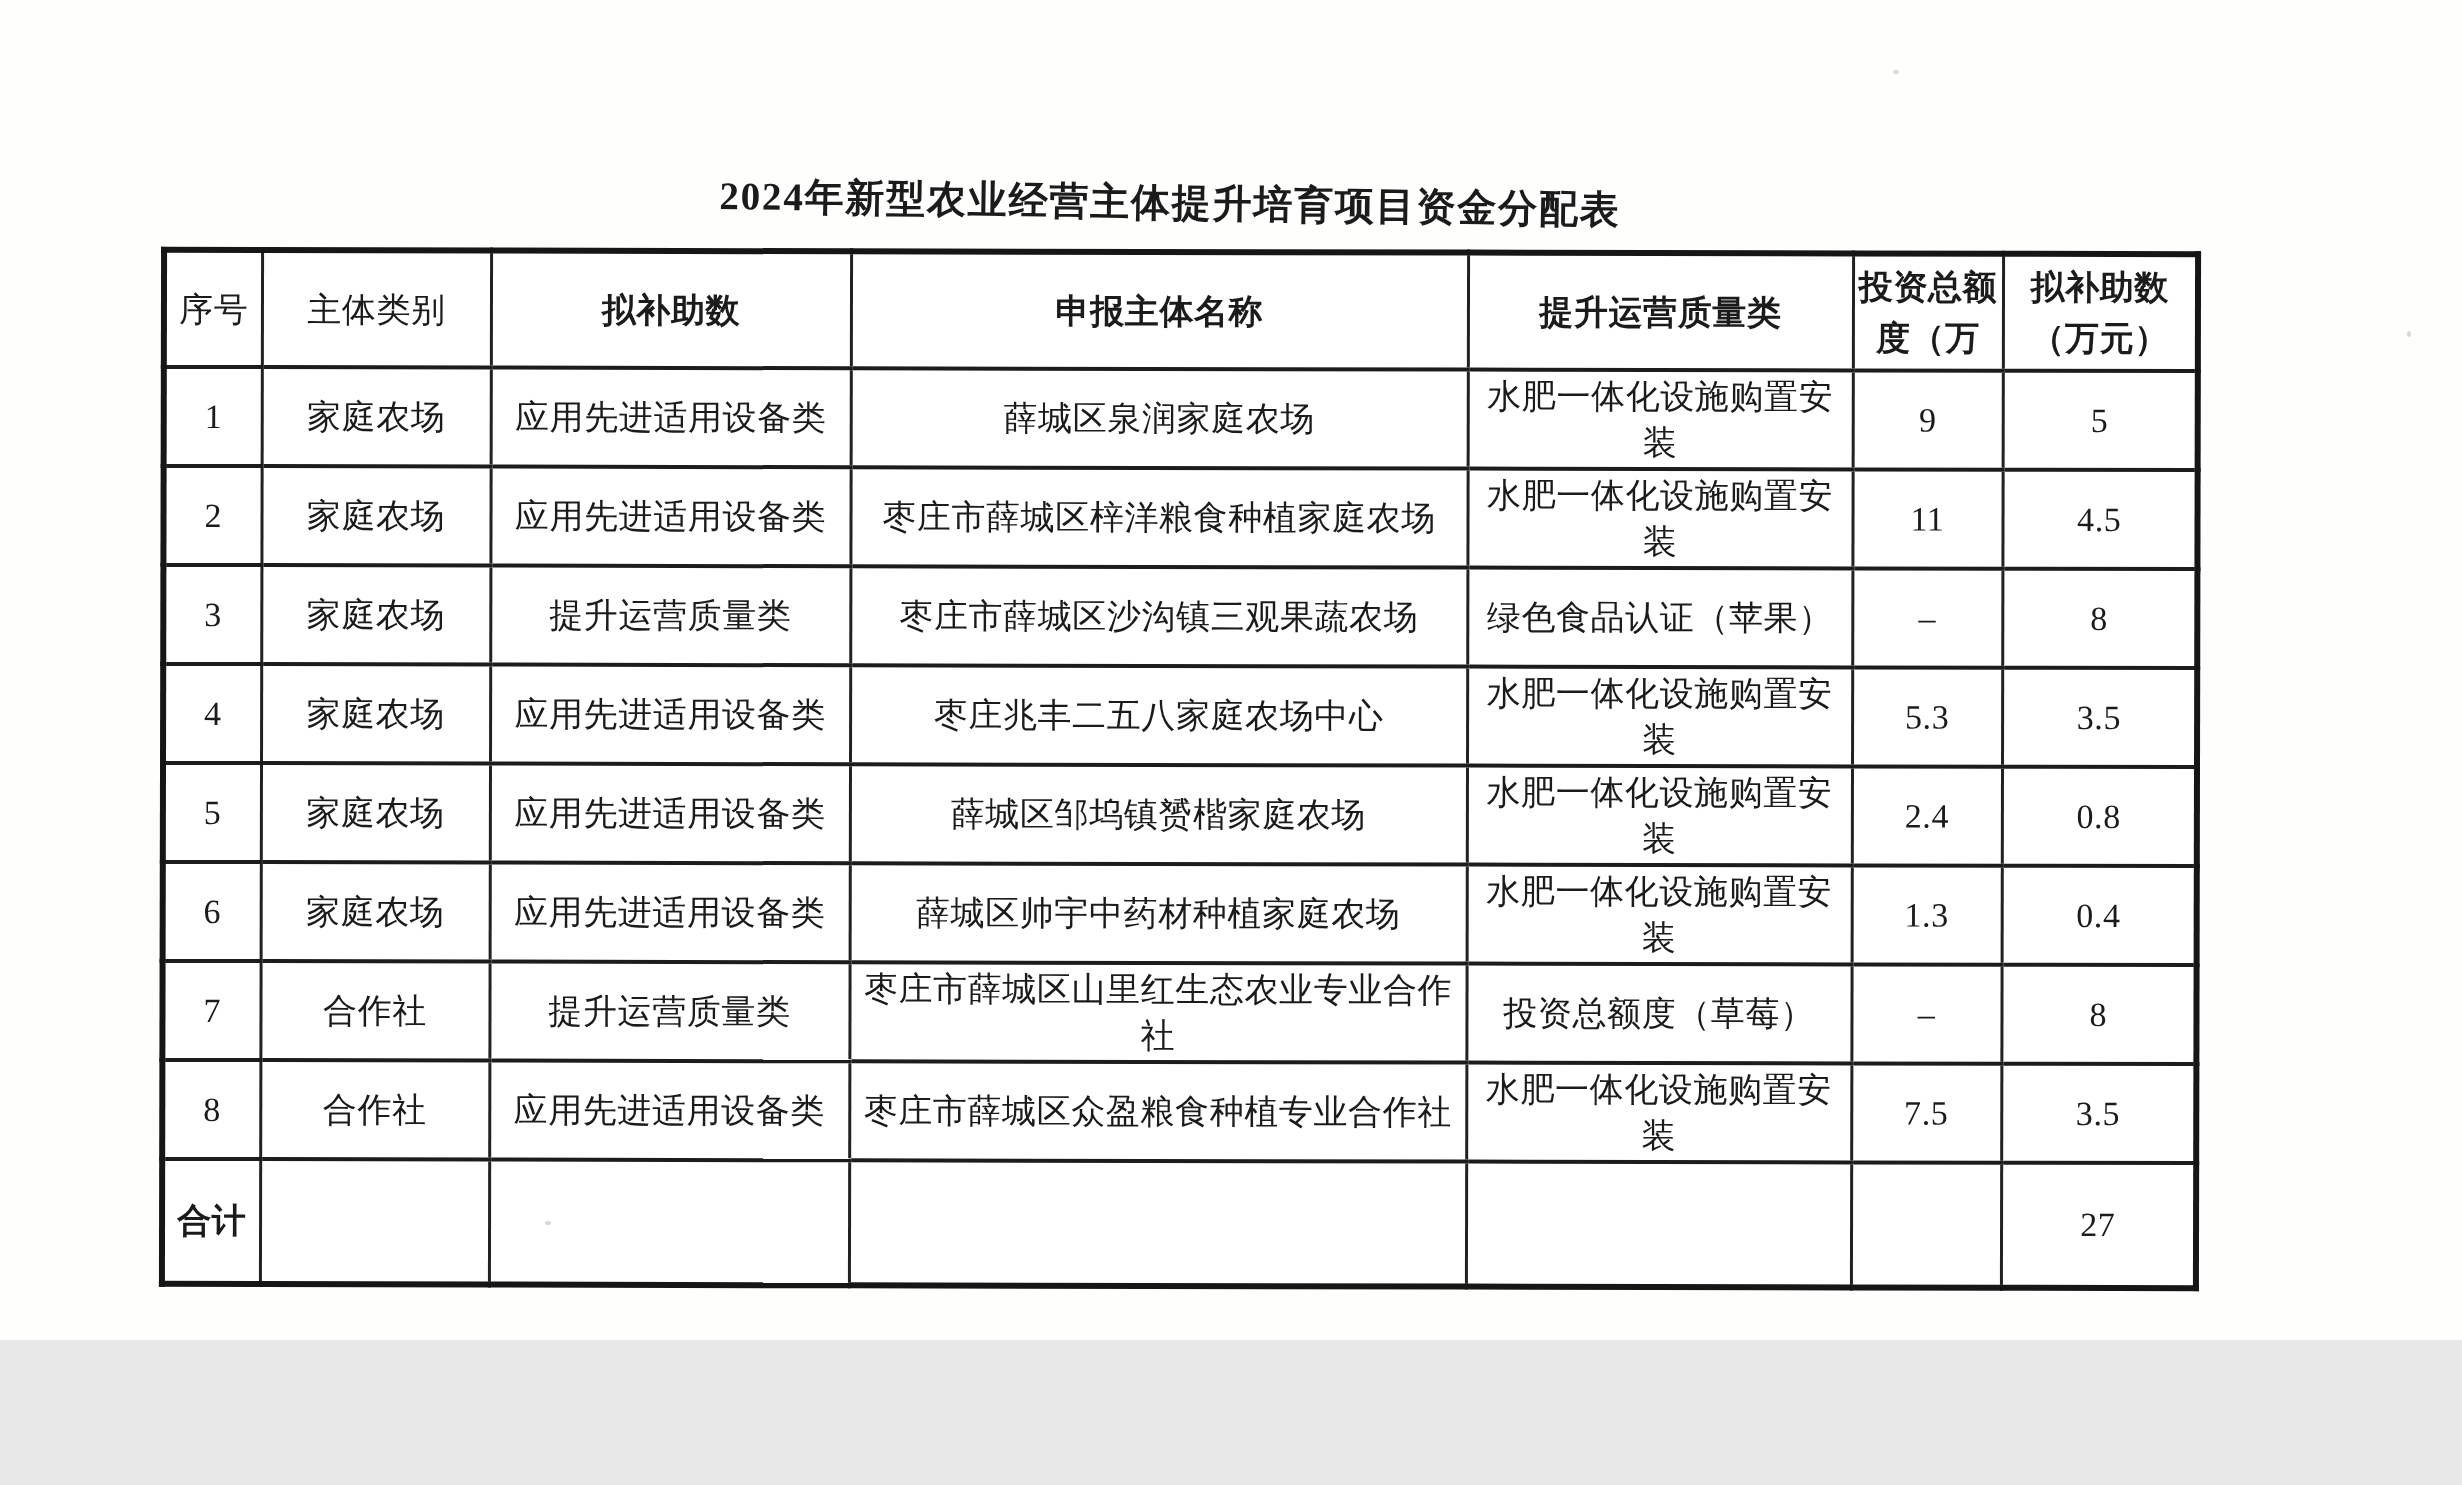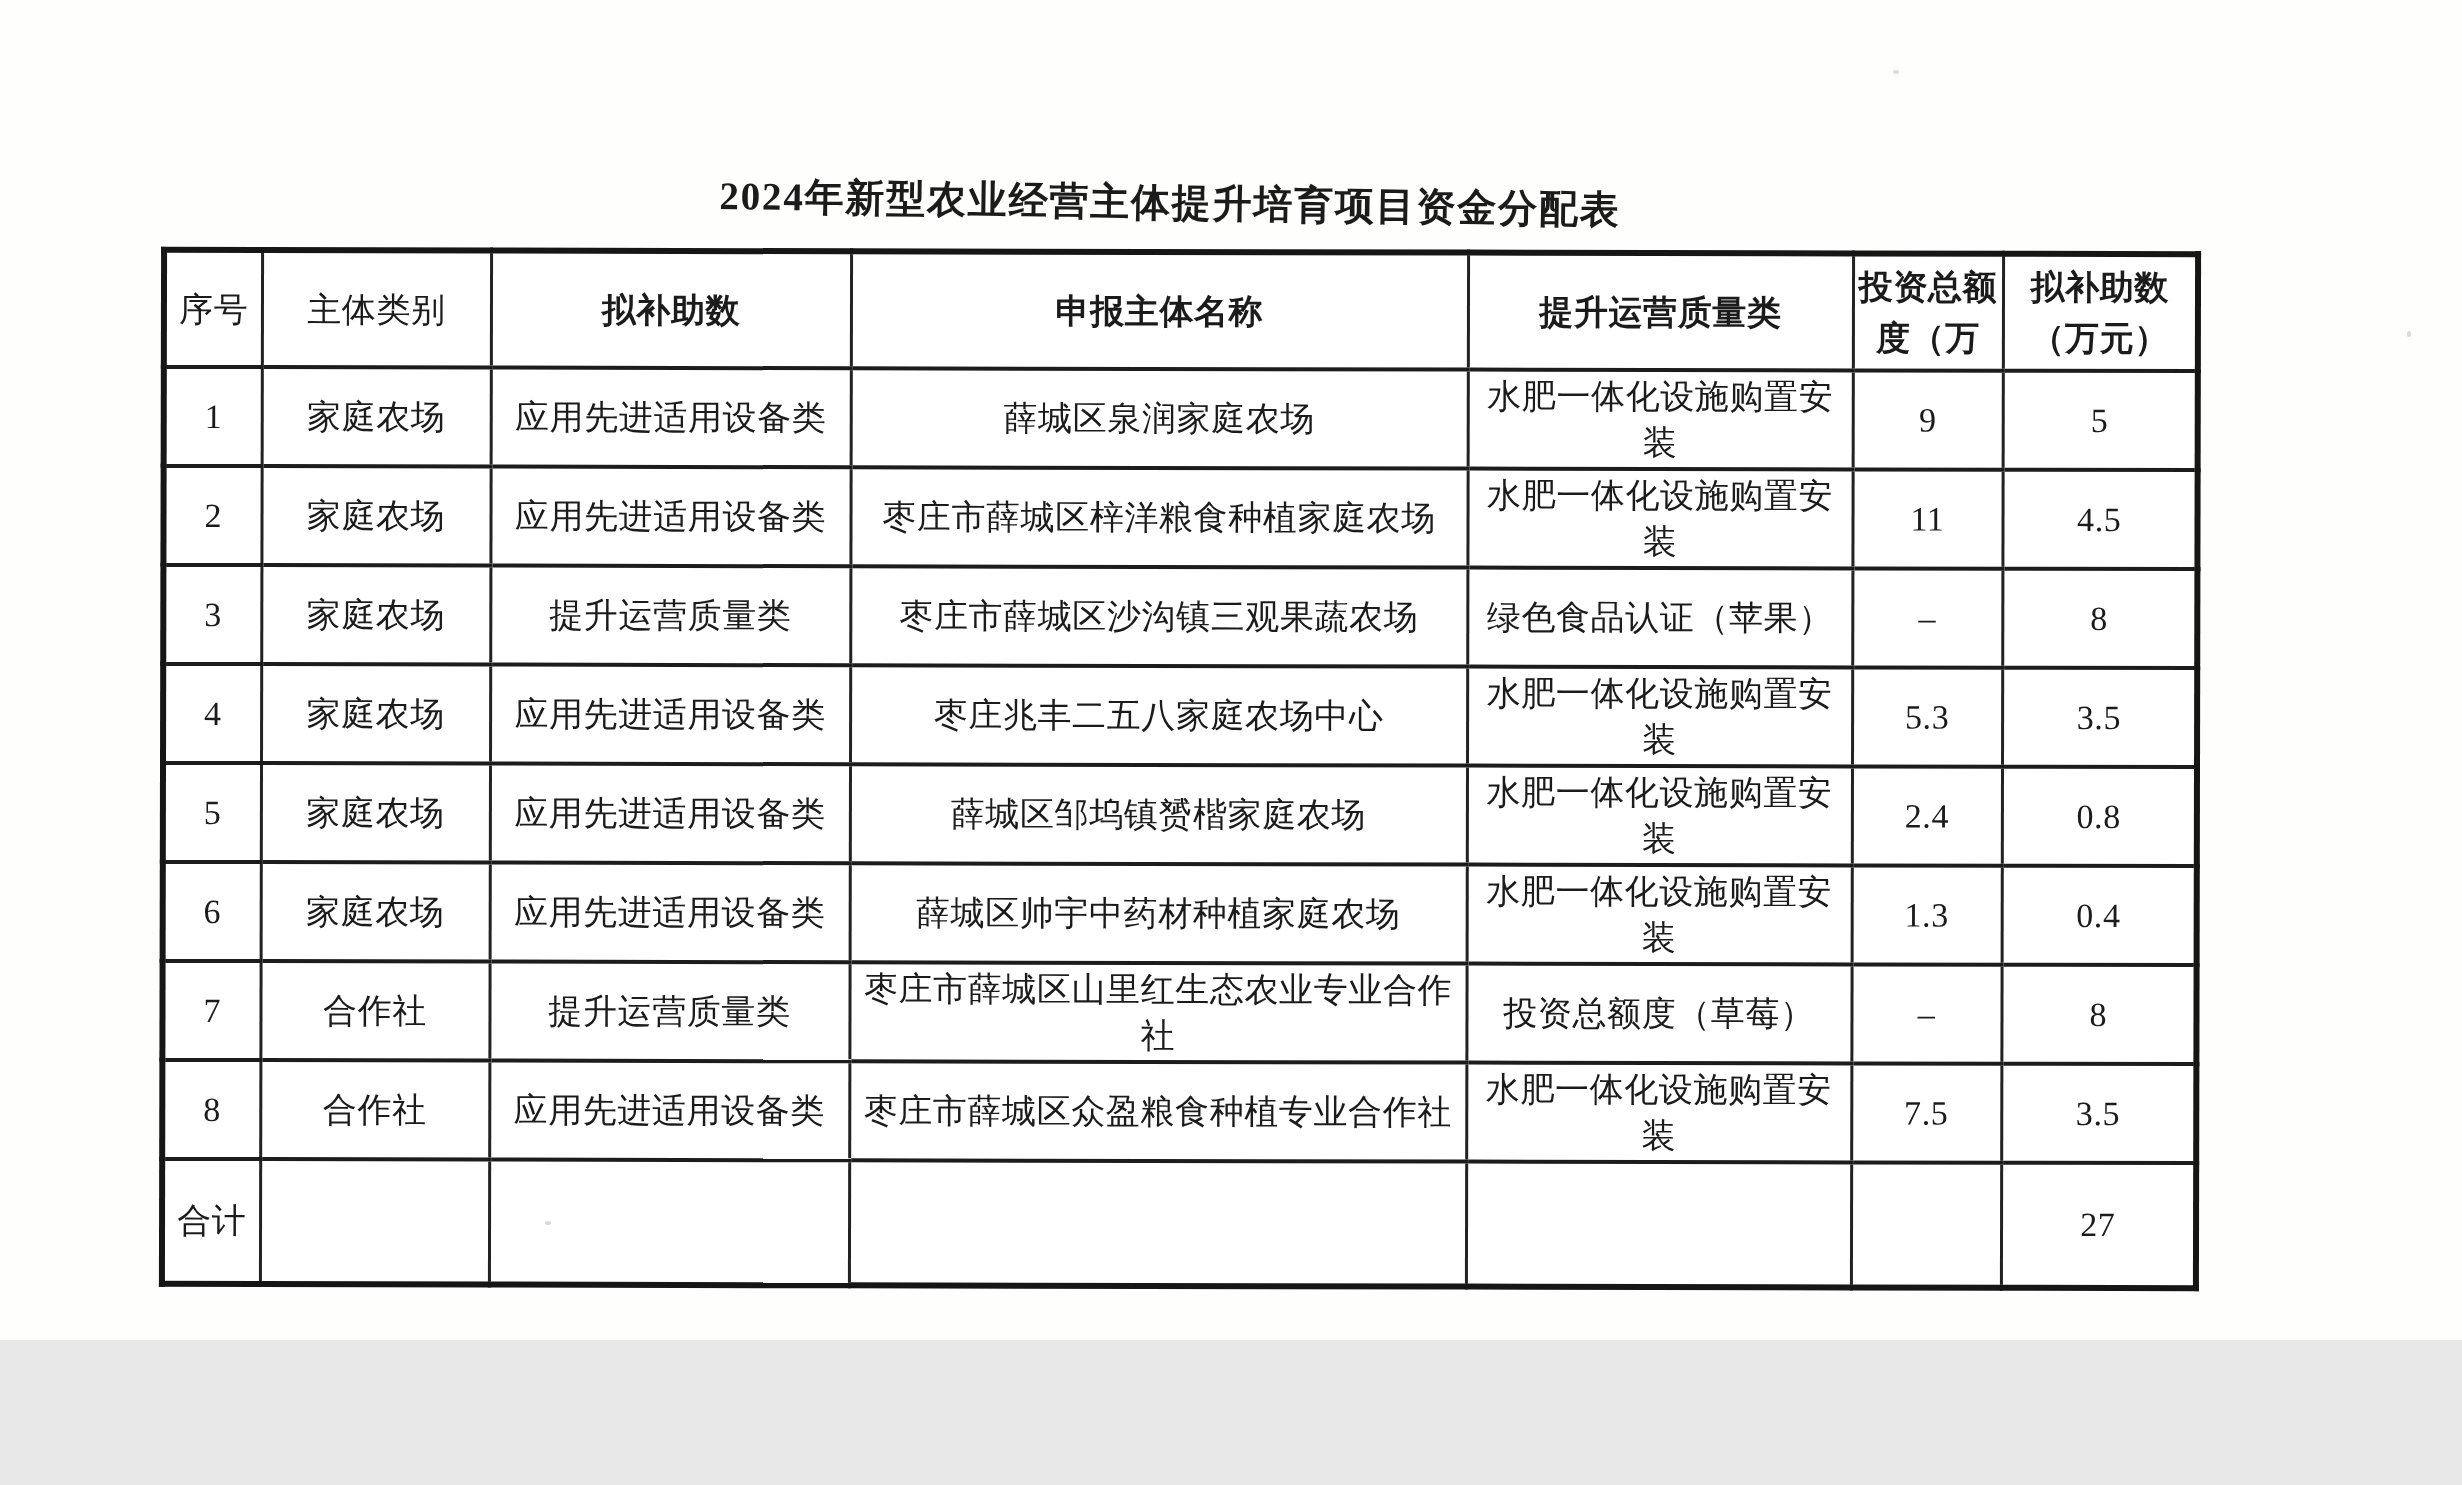--- a/index.html
+++ b/index.html
@@ -57,21 +57,21 @@
     font-size: 34px;
     font-weight: 700;
     line-height: 1.5;
     letter-spacing: 0.6px;
   }
   table.alloc th:nth-child(1),
   table.alloc th:nth-child(2) { font-weight: 400; }
   table.alloc td { font-size: 34px; letter-spacing: 0.6px; }
   td.name { text-align: left; padding-left: 4.9px; letter-spacing: 0; }
   td.num  { font-size: 35px; letter-spacing: 1.2px; }
-  td.totlabel { font-size: 34px; padding-left: 1.2px; }
+  td.totlabel { font-size: 34px; padding-left: 1.2px; font-weight: bold; }
   .speck {
     position: absolute;
     background: #b9b9b6;
     border-radius: 50%;
     opacity: 0.55;
   }
 </style>
 </head>
 <body>
 

